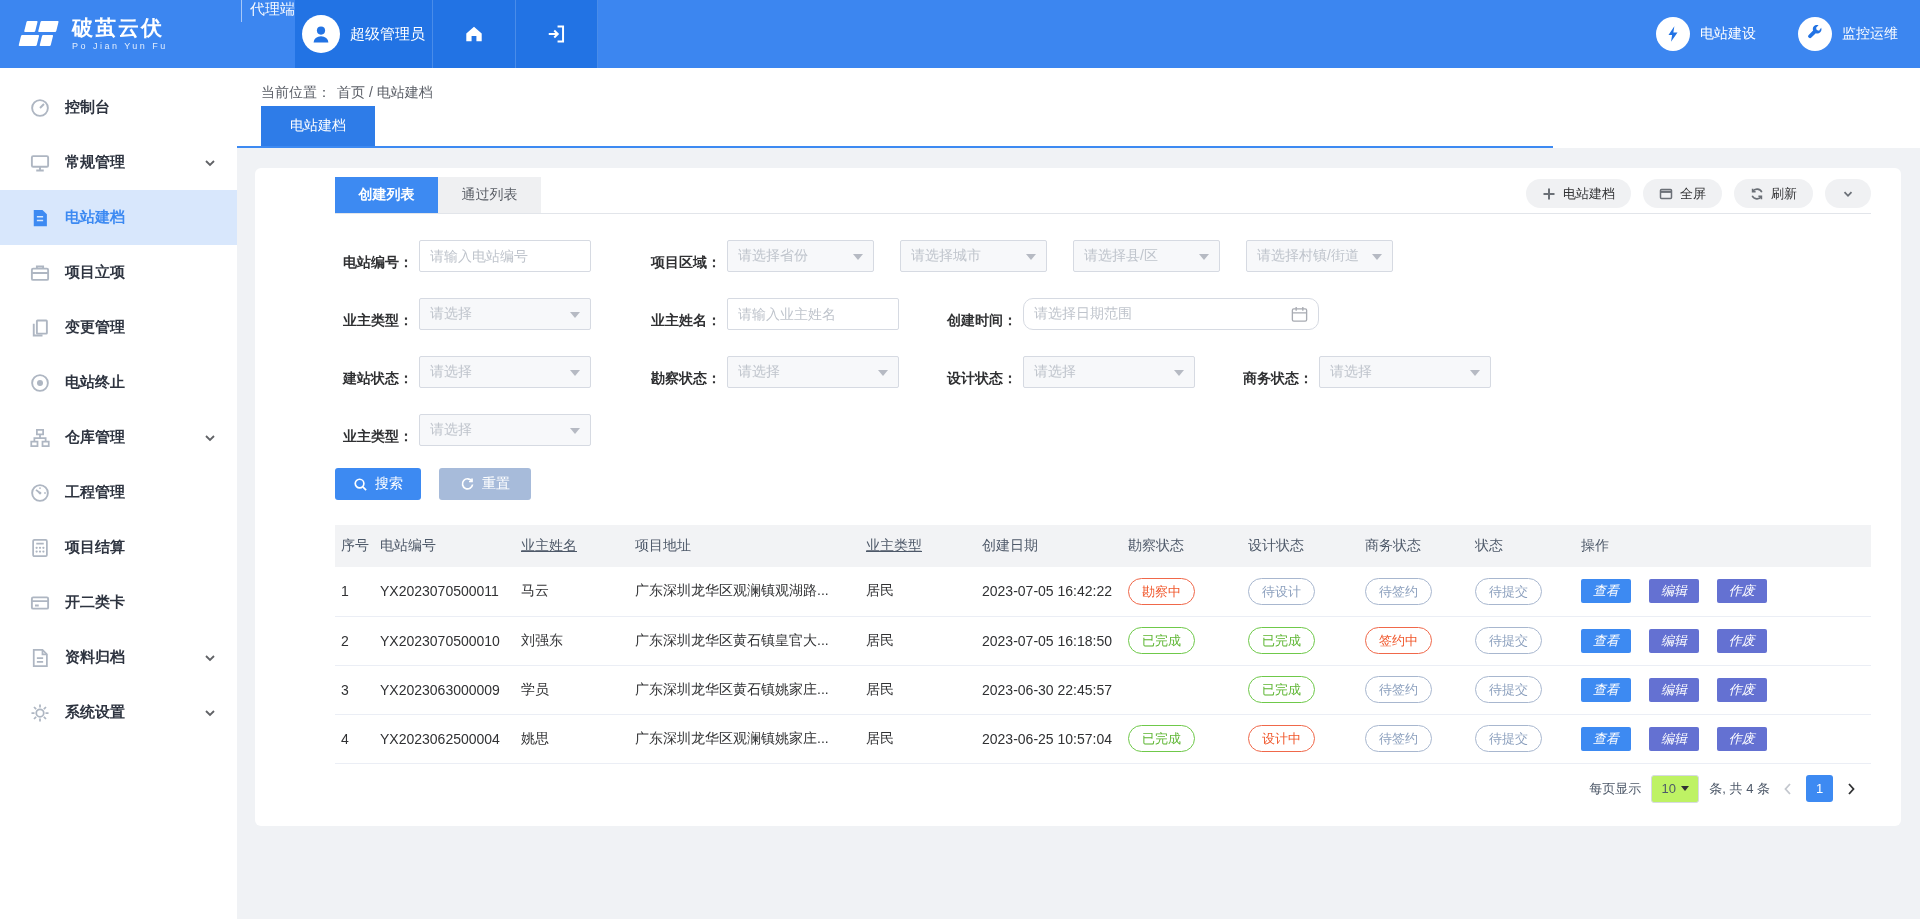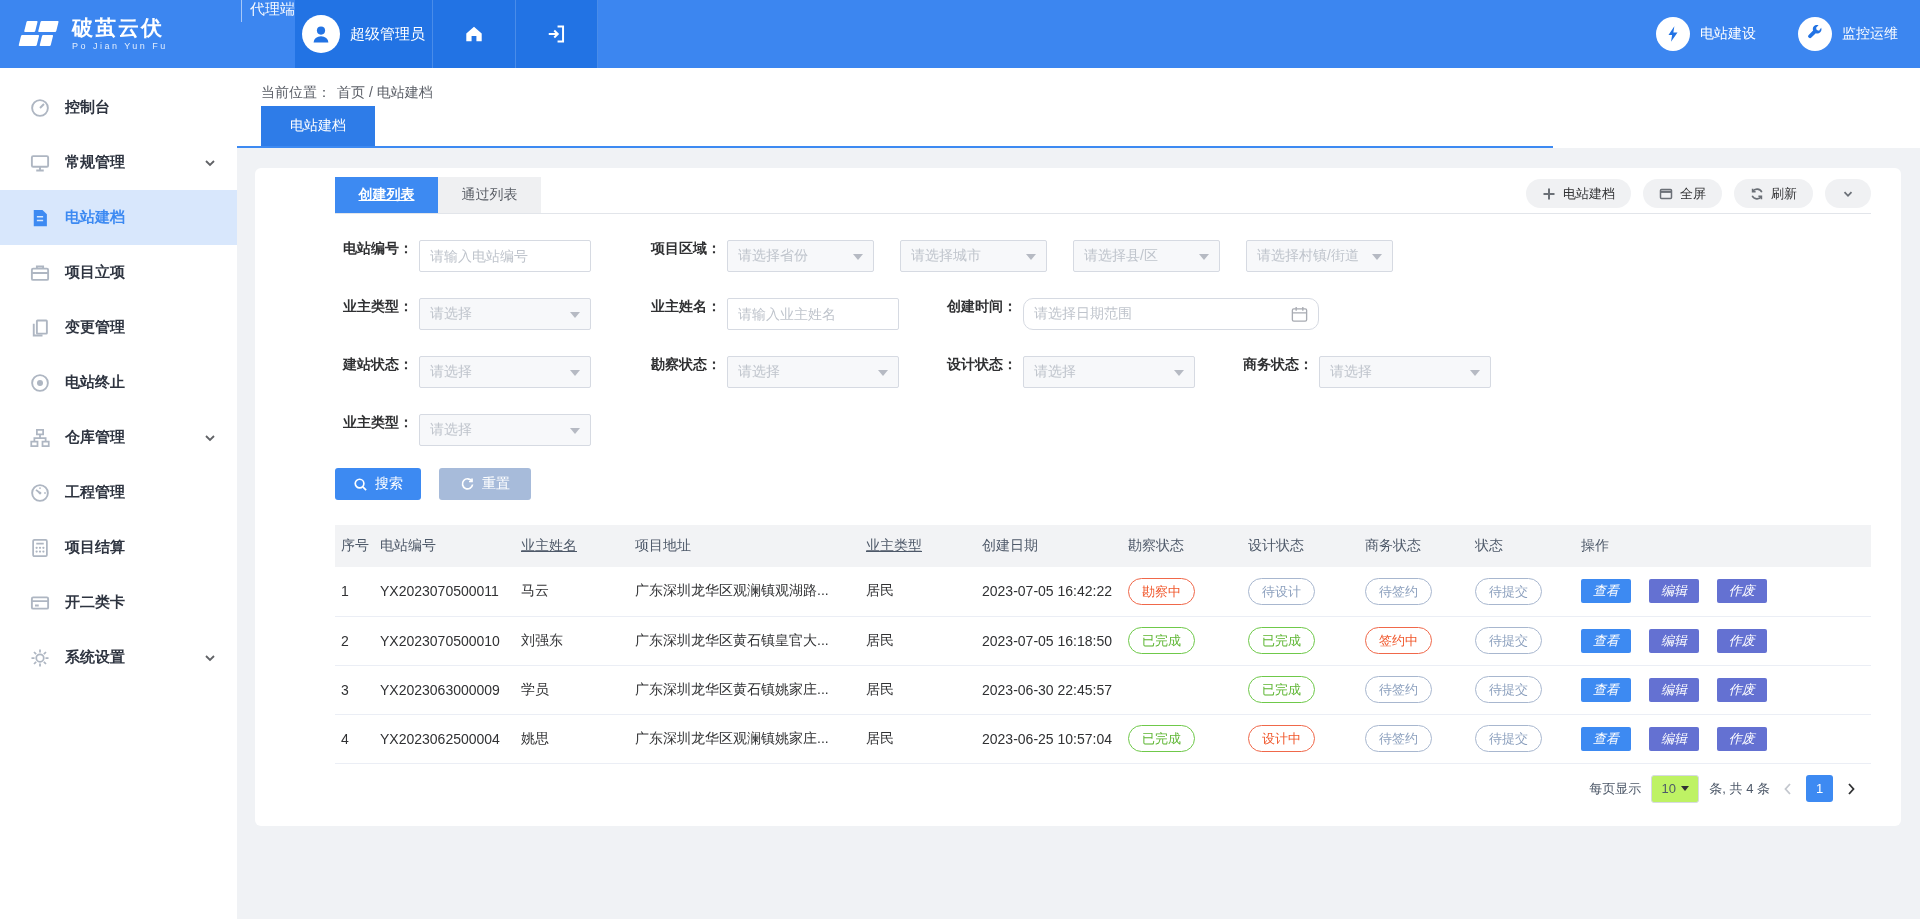--- a/index.html
+++ b/index.html
@@ -41,30 +41,30 @@
   .crumb-label { color:#5A5E66; }
   .crumb-path { margin-left:6px; color:#5A5E66; }
   .pagetab-row { height:31px; background:#fff; position:relative; }
   .pagetab { position:absolute; left:24px; bottom:2px; width:114px; height:40px; background:#2E7CE8; color:#fff; font-size:14px; display:flex; align-items:center; justify-content:center; cursor:pointer; }
   .pagetab-line { position:absolute; bottom:0; left:0; width:1316px; height:2px; background:#3D8AF2; }
 
   
   .card { margin:20px 0 0 18px; width:1646px; height:658px; background:#fff; border-radius:6px; position:relative; padding:9px 30px 0 80px; }
   .card-head { display:flex; align-items:flex-end; border-bottom:1px solid #E2E5EA; height:37px; }
   .ltab { width:103px; height:36px; display:flex; align-items:center; justify-content:center; font-size:14px; cursor:pointer; }
-  .ltab.on { background:#3D8AF2; color:#fff; font-weight:600;text-decoration:underline; }
+  .ltab.on { background:#3D8AF2; color:#fff; font-weight:600; }
   .ltab.off { background:#EFF0F2; color:#5A5E66; }
   .tools { margin-left:auto; display:flex; align-items:center; gap:12px; padding-bottom:5px; }
   .pill { height:29px; border-radius:15px; background:#F0F1F3; border:none; display:flex; align-items:center; gap:7px; padding:0 16px; font-size:13px; color:#303133; cursor:pointer; font-family:inherit; }
   .pill .picon { width:14px; height:14px; color:#6B7077; }
   .pill.sm { width:46px; justify-content:center; padding:0; }
 
   
   .form { padding-top:26px; }
-  .frow { display:flex; align-items:flex-start; height:32px; margin-bottom:26px; }
+  .frow { display:flex; align-items:flex-end; height:32px; margin-bottom:26px; }
   .flabel { width:78px; margin-right:6px; text-align:right; font-size:14px; font-weight:600; color:#303133; flex:none; }
   .g2 { margin-left:52px; } .g3 { margin-left:40px; } .g4 { margin-left:40px; }
   .tin { width:172px; height:32px; border:1px solid #D6DAE2; border-radius:2px; padding:0 10px; font-size:14px; color:#333; background:#fff; font-family:inherit; outline:none; }
   .tin::placeholder { color:#BFC4CC; }
   .sel { width:172px; height:32px; border:1px solid #D6DAE2; border-radius:2px; background:#F7F8FA; display:flex; align-items:center; padding:0 24px 0 10px; position:relative; cursor:pointer; }
   .sel .ph { font-size:14px; color:#BFC4CC; white-space:nowrap; overflow:hidden; }
   .caret { position:absolute; right:10px; top:13px; width:0; height:0; border-left:5px solid transparent; border-right:5px solid transparent; border-top:6px solid #B6BAC3; }
   .w147 { width:147px; } .ml26 { margin-left:26px; }
   .date { width:296px; height:32px; border:1px solid #D6DAE2; border-radius:10px; background:#fff; display:flex; align-items:center; padding:0 10px; position:relative; }
   .date .ph { font-size:14px; color:#BFC4CC; }
@@ -247,20 +247,30 @@
   </div>
   <div class="side-item">
     <svg class="sicon" viewBox="0 0 16 16" fill="none" stroke="currentColor" stroke-width="1.5">
       <rect x="1.5" y="3.5" width="13" height="9" rx="1"></rect>
         <path d="M1.5 6.5 H14.5 M4 10 H7"></path>
       </svg>
     <span>开二类卡</span>
   </div>
   <div class="side-item">
     <svg class="sicon" viewBox="0 0 16 16" fill="none" stroke="currentColor" stroke-width="1.4">
+      <path d="M3 1.5 h7 l3.5 3.5 v9.5 h-10.5 z"></path>
+        <path d="M10 1.5 V5 H13.5 M5.5 8h5 M5.5 11h5"></path>
+      </svg>
+    <span>资料归档</span>
+    <svg class="side-chev" viewBox="0 0 14 14" fill="none" stroke="currentColor" stroke-width="1.8">
+        <path d="M3 5 L7 9 L11 5"></path>
+      </svg>
+  </div>
+  <div class="side-item">
+    <svg class="sicon" viewBox="0 0 16 16" fill="none" stroke="currentColor" stroke-width="1.4">
       <circle cx="8" cy="8" r="3"></circle>
         <path d="M8 1.2V3.6 M8 12.4V14.8 M1.2 8H3.6 M12.4 8H14.8 M3.2 3.2 L4.9 4.9 M11.1 11.1 L12.8 12.8 M3.2 12.8 L4.9 11.1 M11.1 4.9 L12.8 3.2"></path>
       </svg>
     <span>系统设置</span>
     <svg class="side-chev" viewBox="0 0 14 14" fill="none" stroke="currentColor" stroke-width="1.8">
         <path d="M3 5 L7 9 L11 5"></path>
       </svg>
   </div>
 </div>
 

